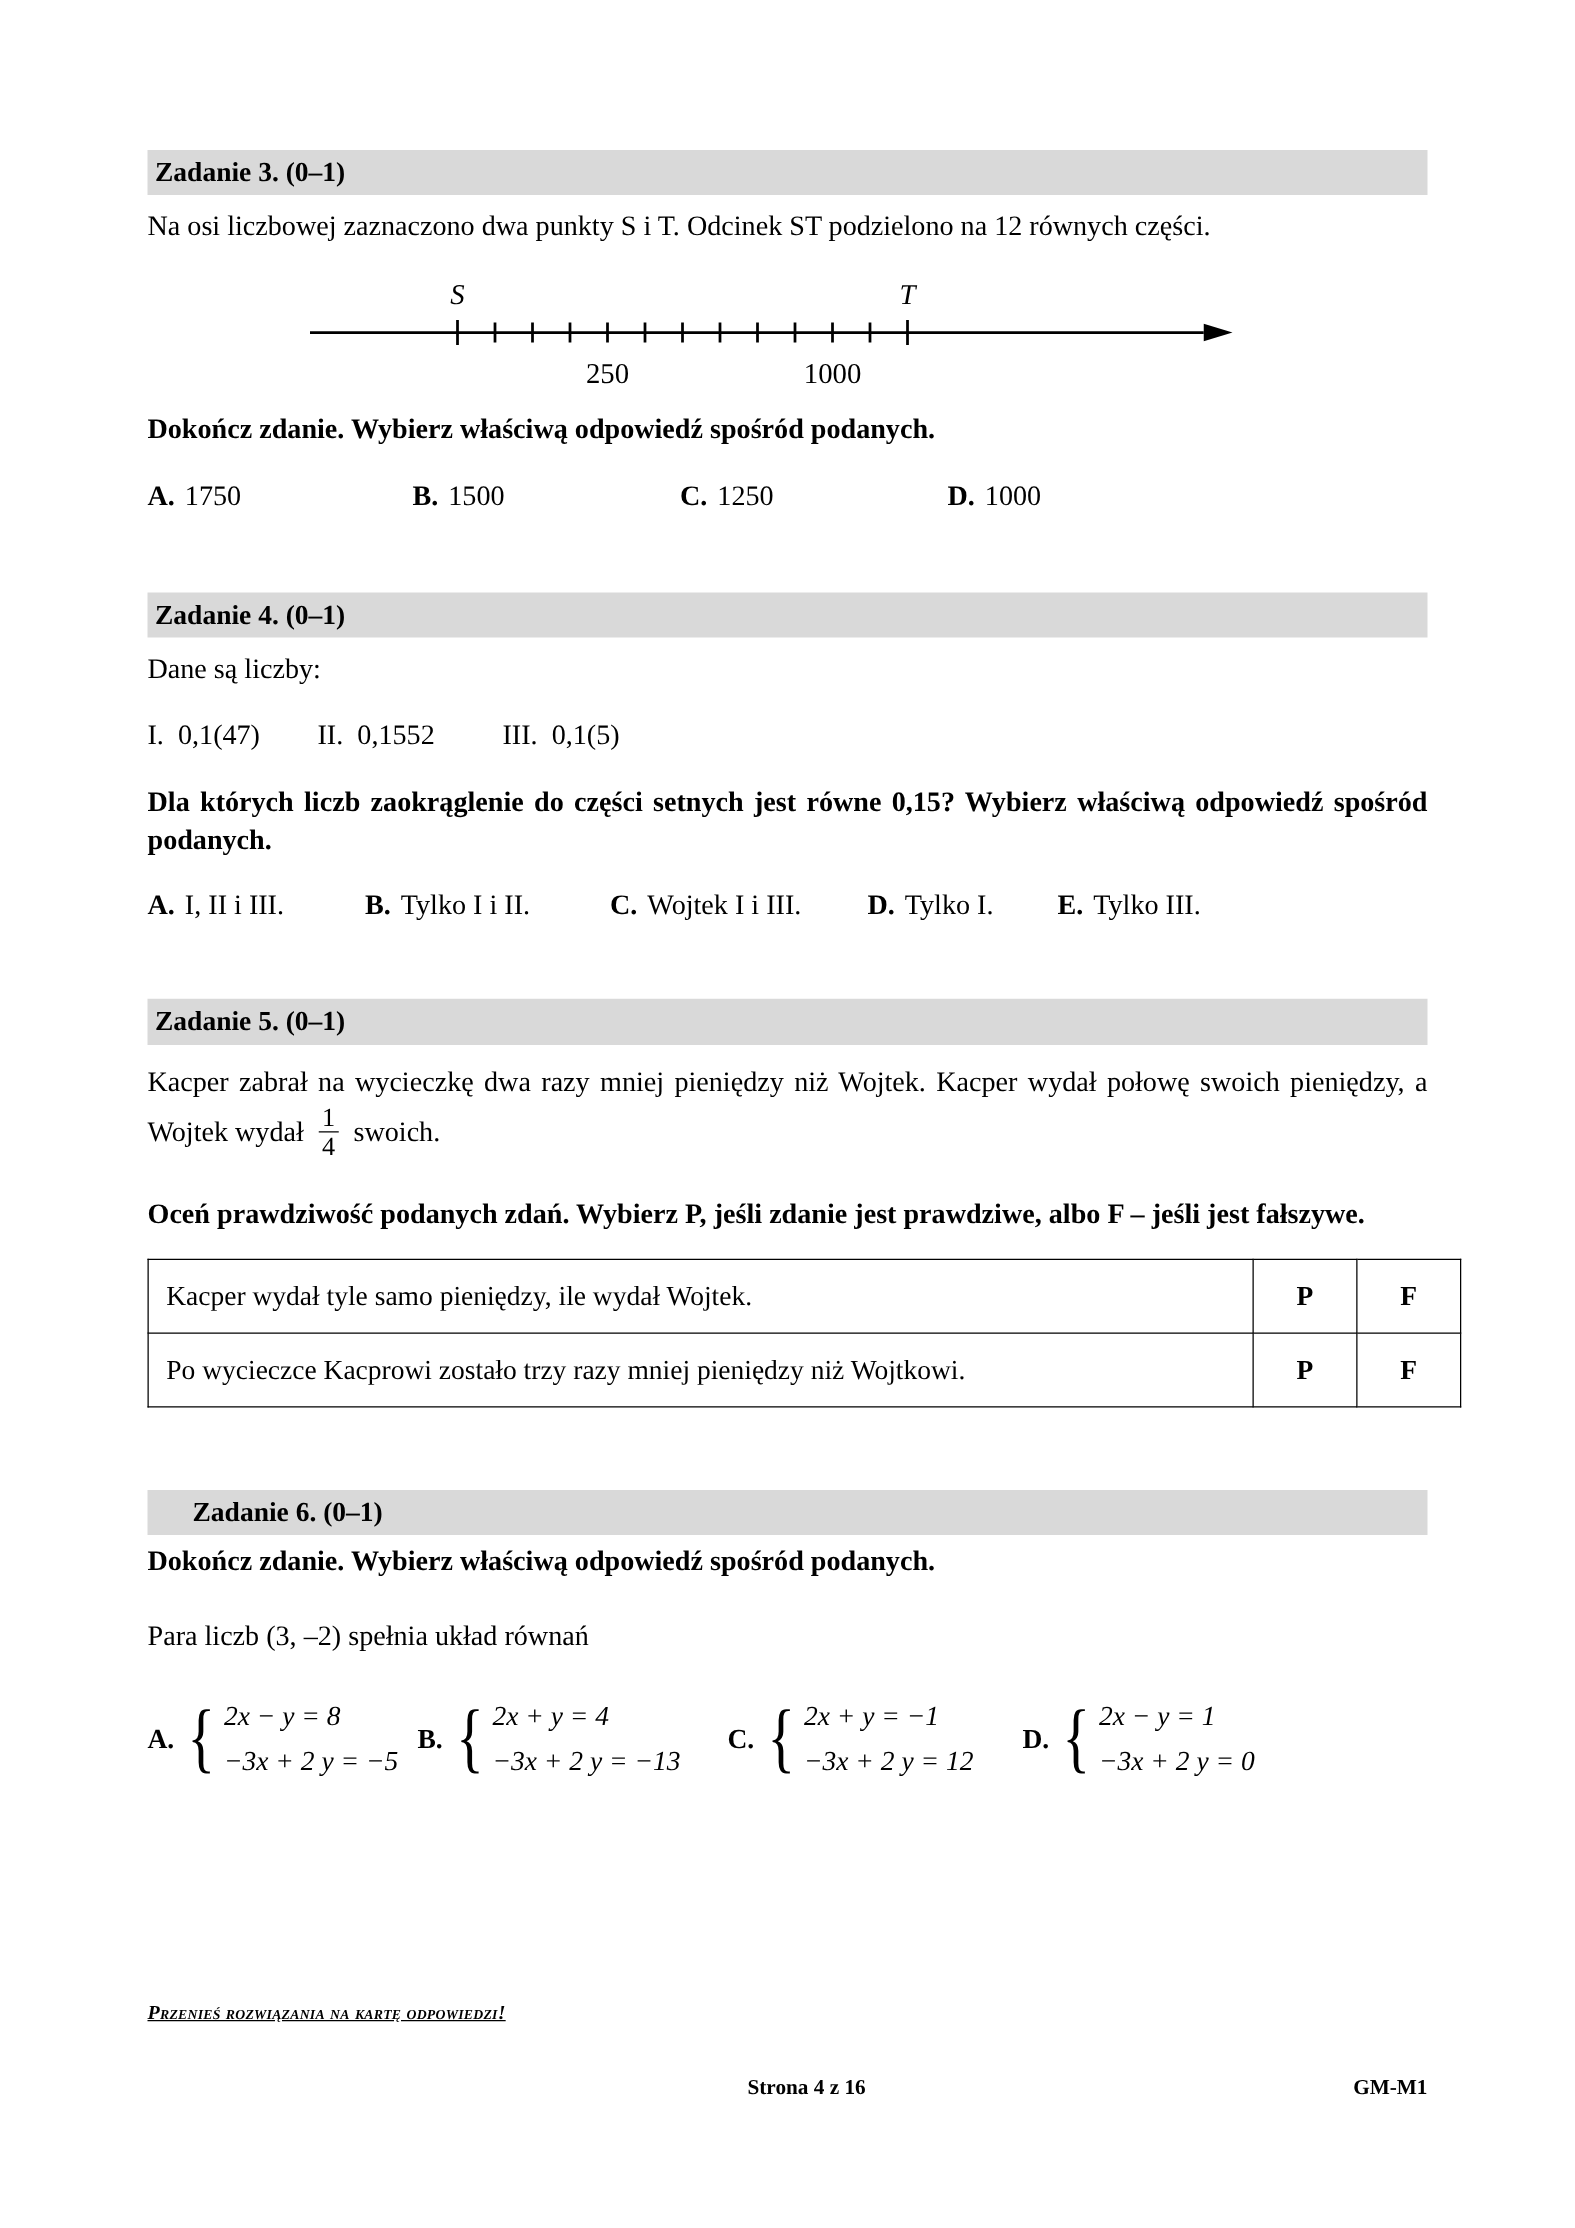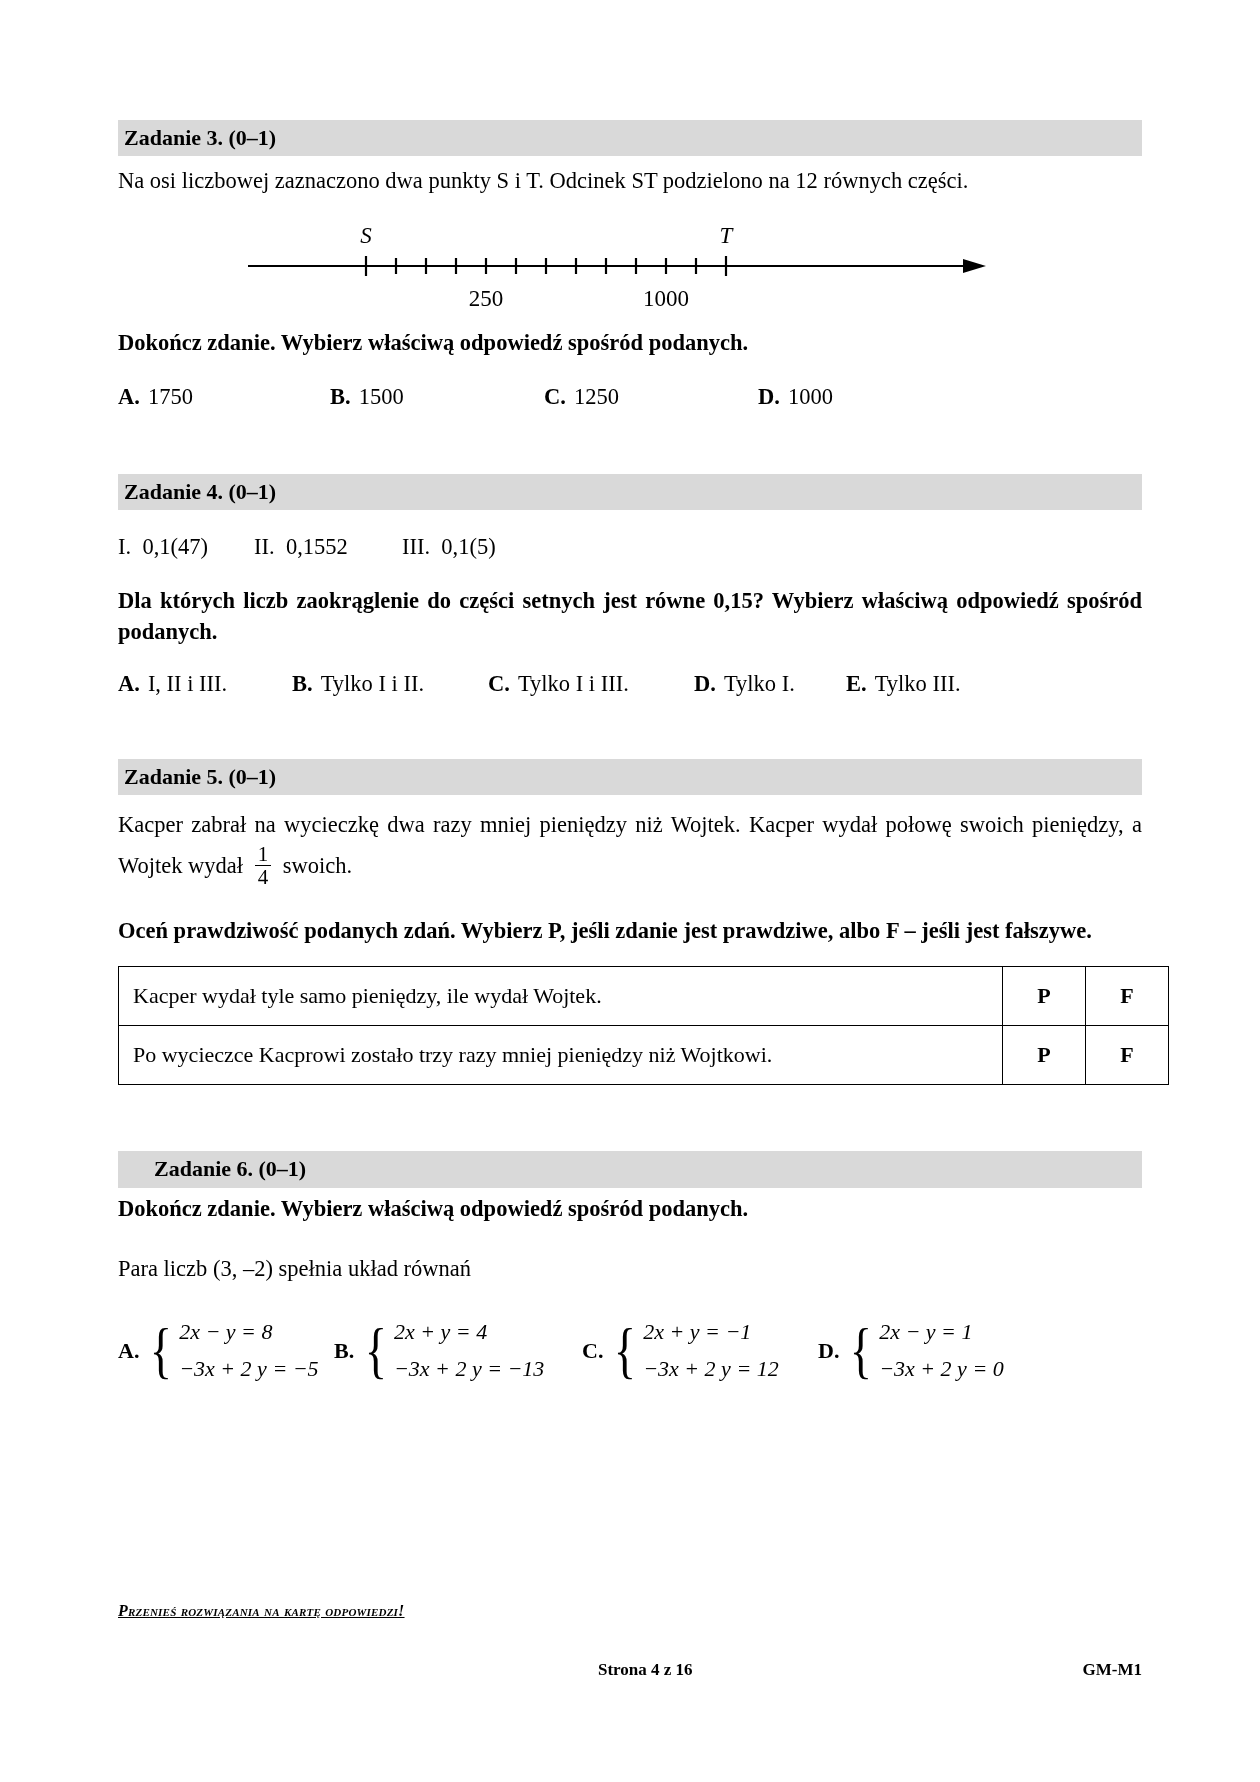--- a/index.html
+++ b/index.html
@@ -218,20 +218,21 @@
     </div>
     <div class="ans">
       <span class="ans-letter">D.</span>
       <span>1000</span>
     </div>
   </div>
 
   <div class="spacer-40"></div>
 
   <div class="task-header" style="margin-top:24px;">Zadanie 4. (0–1)</div>
+  <div class="body-text">Dane są liczby:</div>
 
   <div class="numbers-row">
     <div class="num">
       <span>I.</span>&nbsp;
       <span>0,1(47)</span>
     </div>
     <div class="num">
       <span>II.</span>&nbsp;
       <span>0,1552</span>
     </div>
@@ -247,21 +248,21 @@
     <div class="ans">
       <span class="ans-letter">A.</span>
       <span>I, II i III.</span>
     </div>
     <div class="ans">
       <span class="ans-letter">B.</span>
       <span>Tylko I i II.</span>
     </div>
     <div class="ans">
       <span class="ans-letter">C.</span>
-      <span>Tylko I i III.</span>
+      <span>Wojtek I i III.</span>
     </div>
     <div class="ans">
       <span class="ans-letter">D.</span>
       <span>Tylko I.</span>
     </div>
     <div class="ans">
       <span class="ans-letter">E.</span>
       <span>Tylko III.</span>
     </div>
   </div>

